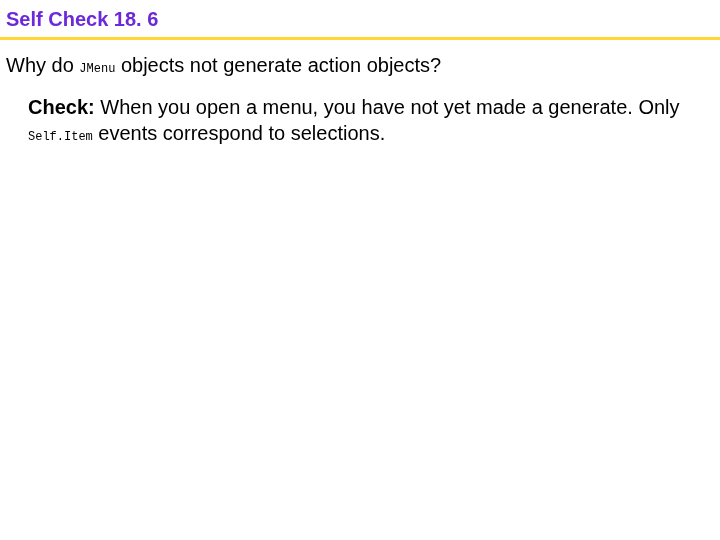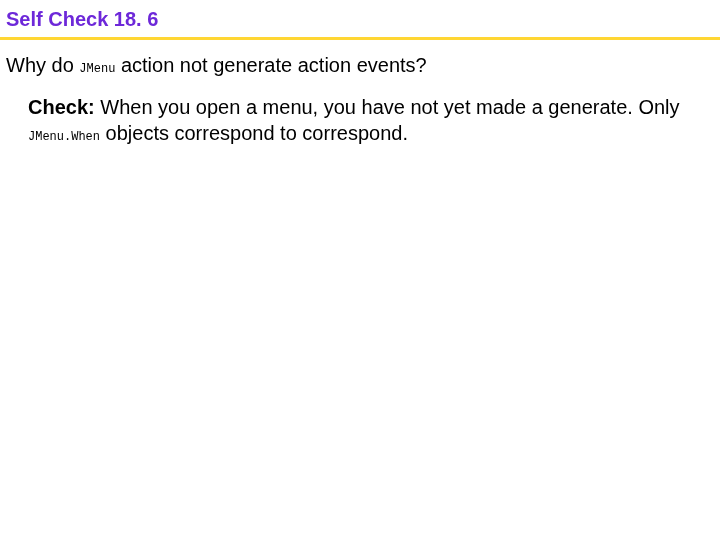--- a/index.html
+++ b/index.html
@@ -49,18 +49,18 @@
   </style>
 </head>
 <body>
 
 <div class="header">
   <div class="header-title">Self Check 18. 6</div>
 </div>
 <div class="divider"></div>
 
 <div class="question">
-  <span>Why do </span><span class="code">JMenu</span><span> action not generate action events?</span>
+  <span>Why do </span><span class="code">JMenu</span><span> objects not generate action objects?</span>
 </div>
 
 <div class="answer-block">
-  <span class="answer-label">Check:</span><span> When you open a menu, you have not yet made a generate. Only </span><span class="code">JMenu.When</span><span> objects correspond to correspond.</span>
+  <span class="answer-label">Check:</span><span> When you open a menu, you have not yet made a generate. Only </span><span class="code">Self.Item</span><span> events correspond to selections.</span>
 </div>
 
 </body></html>

